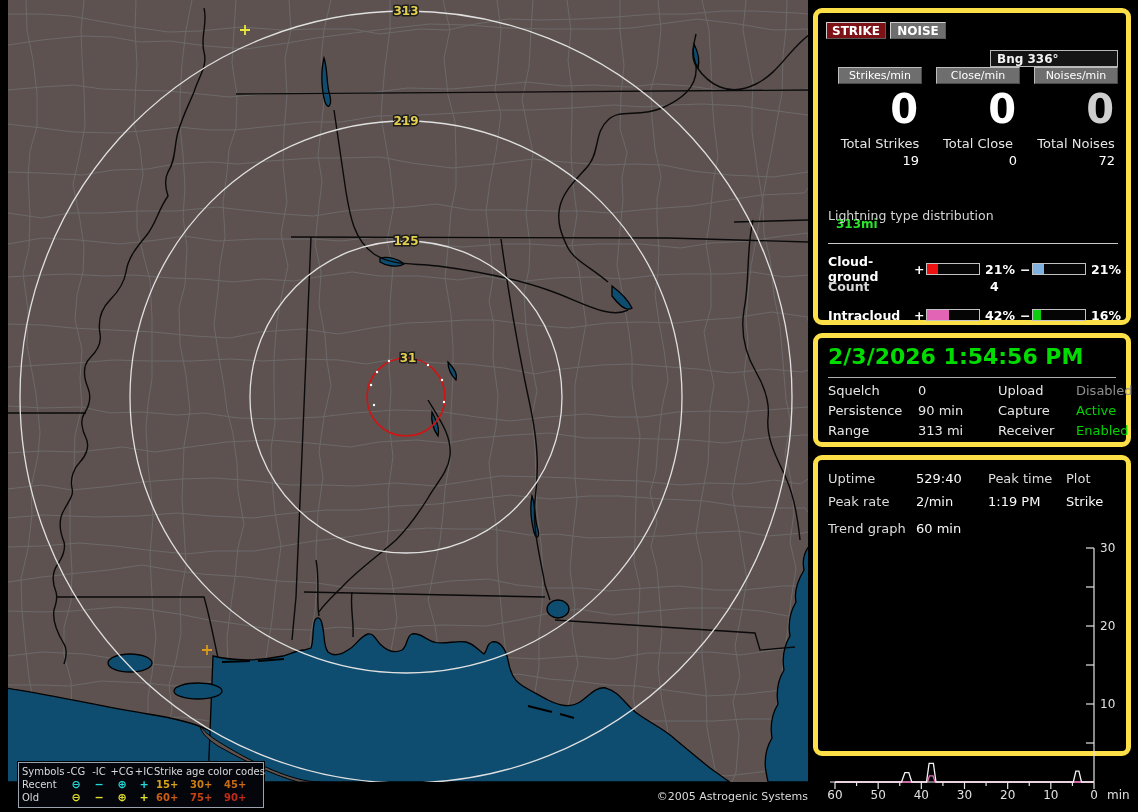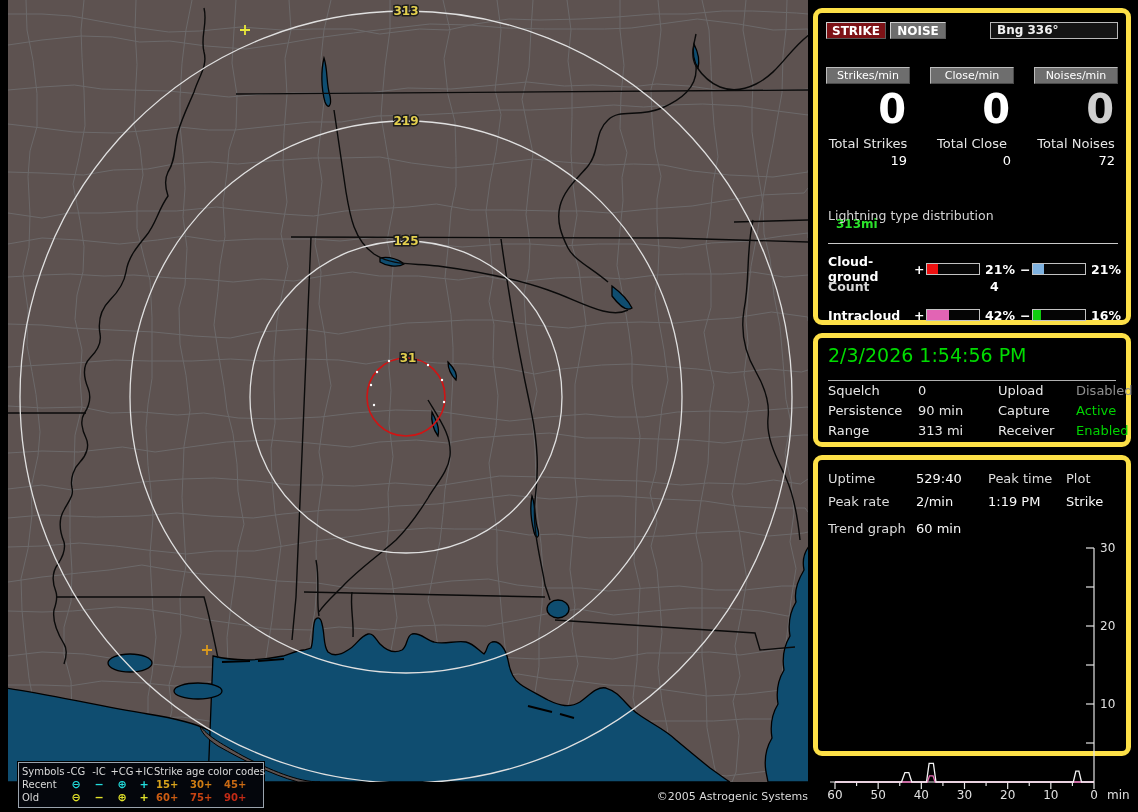--- a/index.html
+++ b/index.html
@@ -29,25 +29,25 @@
   #panel-mid{top:333px;height:114px;}
   #panel-bot{top:455px;height:301px;}
 
   .btn-row{position:absolute;left:8px;right:8px;top:9px;height:17px;display:flex;}
   .btn{height:17px;box-sizing:border-box;display:flex;align-items:center;justify-content:center;
     font-size:12px;font-weight:bold;color:#fff;
     border:1px solid;border-color:#cfcfcf #5a5a5a #5a5a5a #cfcfcf;padding:0 8px;cursor:default;}
   .btn.strike{background:#7d1216;margin-right:4px;width:60px;}
   .btn.noise{background:#6e6e6e;width:56px;}
   .bng{margin-left:auto;width:128px;height:17px;box-sizing:border-box;background:#141414;
-    border:1px solid #b8b8b8;display:flex;justify-content:space-between;
-    padding:0 6px;font-size:12px;font-weight:bold;color:#f2f2f2;}
+    border:1px solid #b8b8b8;display:flex;align-items:center;justify-content:space-between;
+    padding:0 6px;font-size:12px;font-weight:bold;color:#f2f2f2;margin-top:28px;}
   .bng .dist{color:#2be22b;}
 
-  .counters{position:absolute;left:8px;right:8px;top:54px;display:grid;
+  .counters{position:absolute;left:20px;right:8px;top:54px;display:grid;
     grid-template-columns:84px 84px 84px;justify-content:space-between;}
   .ccol{display:flex;flex-direction:column;}
   .minibtn{height:17px;box-sizing:border-box;background:#6e6e6e;color:#fff;font-size:11px;
     display:flex;align-items:center;justify-content:center;
     border:1px solid;border-color:#bdbdbd #4a4a4a #4a4a4a #bdbdbd;}
   .rate{font-size:40px;font-weight:bold;line-height:46px;height:46px;text-align:right;
     padding-right:4px;margin-top:2px;color:#fff;}
   .ccol:nth-child(3) .rate{color:#cfcfcf;}
   .tot-label{font-size:13px;color:#e6e6e6;text-align:center;margin-top:4px;height:17px;}
   .tot-value{font-size:13px;color:#fff;text-align:right;padding-right:3px;height:16px;}
@@ -59,22 +59,22 @@
   .drow.r1{margin-top:10px;} .drow.rc{margin-top:8px;gap:28px;} .drow.r2{margin-top:13px;}
   .sign{text-align:left;}
   .bar{height:12px;box-sizing:border-box;border:1px solid #c2c2c2;background:#050505;position:relative;}
   .bar>i{display:block;height:100%;}
   .pct{padding-left:5px;}
   .cnt1{grid-column:3;padding-left:8px;font-weight:bold;}
   .cnt2{grid-column:6;padding-left:6px;font-weight:bold;}
   .dlabel{color:#fff;}
   .clabel{color:#d6d6d6;}
 
-  .datetime{position:absolute;left:10px;right:10px;top:6px;font-size:19px;font-weight:normal;
-    color:#00dc00;padding-bottom:14px;border-bottom:1px solid #b0b0b0;}
+  .datetime{position:absolute;left:10px;right:10px;top:6px;font-size:22px;font-weight:bold;
+    color:#00dc00;padding-bottom:8px;border-bottom:1px solid #b0b0b0;}
   .statusgrid{position:absolute;left:10px;right:6px;top:42px;display:grid;
     grid-template-columns:90px 80px 78px 60px;grid-auto-rows:20px;align-items:center;
     font-size:13px;color:#e6e6e6;}
 
   .statsgrid{position:absolute;left:10px;right:6px;top:7px;display:grid;
     grid-template-columns:88px 72px 78px 62px;grid-auto-rows:23px;align-items:center;
     font-size:13px;}
   .statsgrid .lbl{color:#dcdcdc;} .statsgrid .val{color:#fafafa;}
   .statsgrid .row3{margin-top:7px;}
   #trend-svg{position:absolute;left:0;top:80px;}

